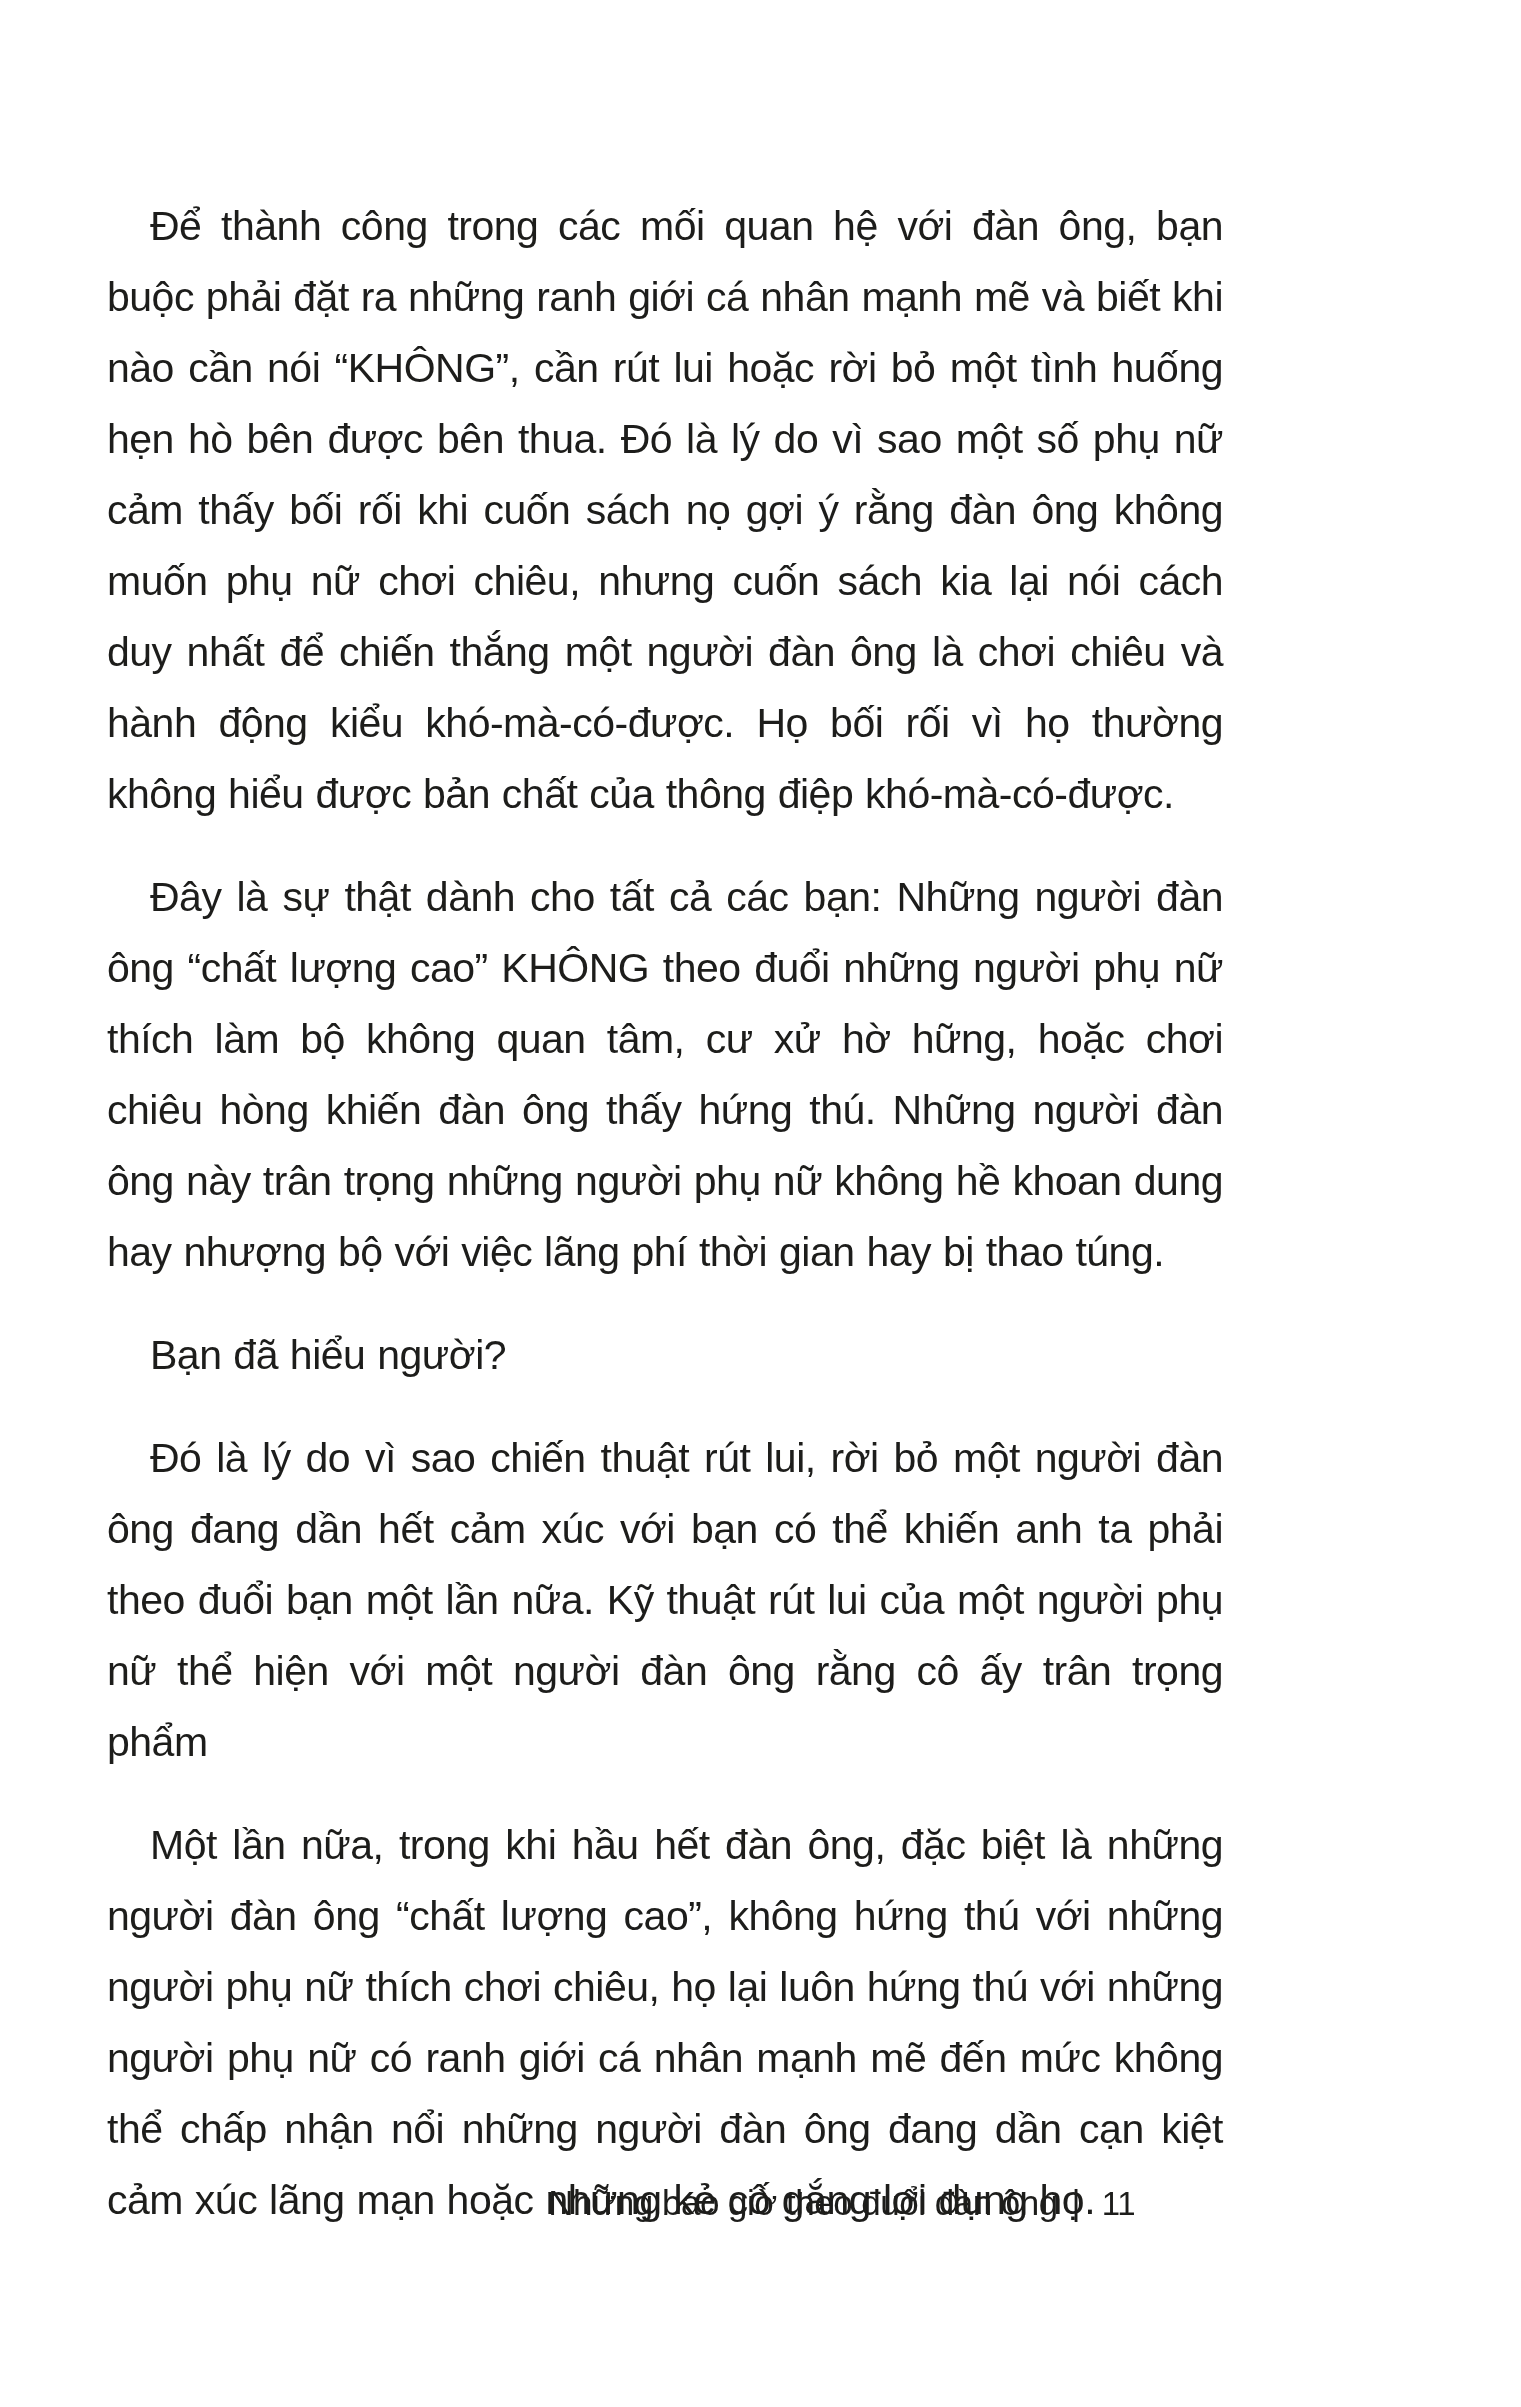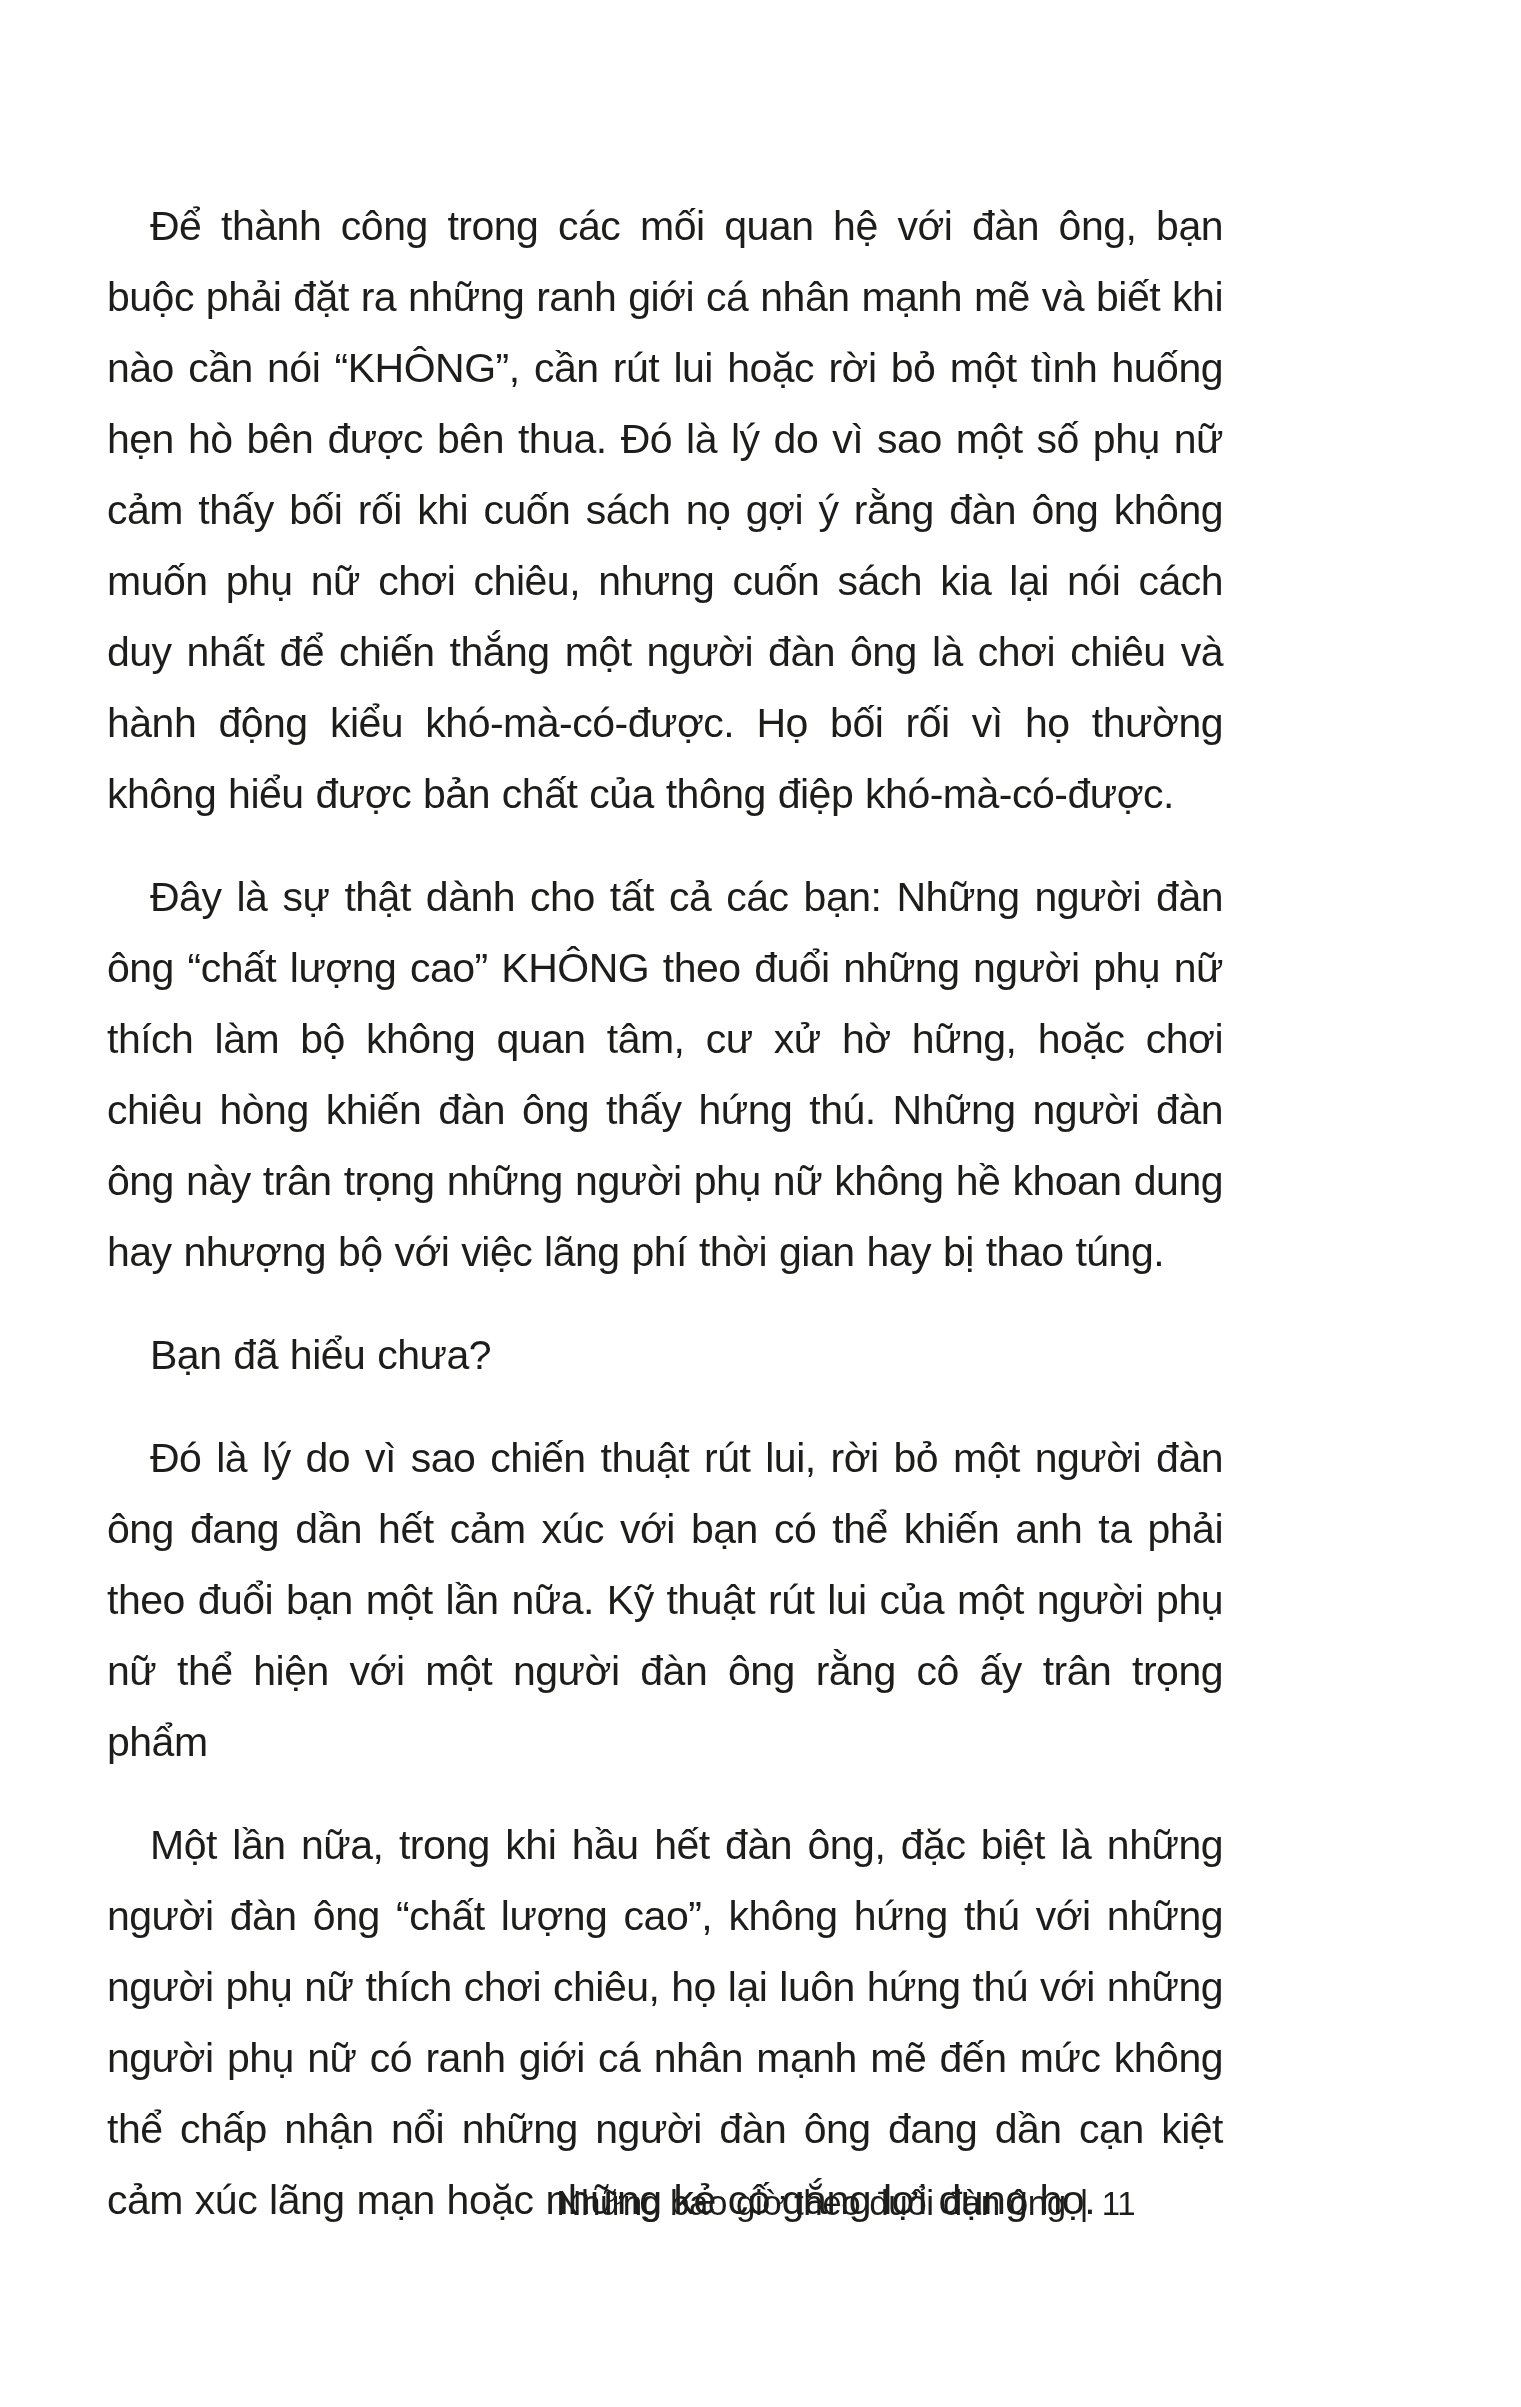--- a/index.html
+++ b/index.html
@@ -43,32 +43,33 @@
     letter-spacing: -0.5px;
     color: #1d1d1b;
     white-space: nowrap;
   }
   .page-footer .sep {
     margin: 0 13.7px;
     color: #1d1d1b;
   }
   .page-footer .page-number {
     font-size: 33px;
+    margin-left: 8px;
   }
 </style>
 </head>
 <body>
 
 <div class="page">
 
   <p class="body-paragraph">Để thành công trong các mối quan hệ với đàn ông, bạn buộc phải đặt ra những ranh giới cá nhân mạnh mẽ và biết khi nào cần nói “KHÔNG”, cần rút lui hoặc rời bỏ một tình huống hẹn hò bên được bên thua. Đó là lý do vì sao một số phụ nữ cảm thấy bối rối khi cuốn sách nọ gợi ý rằng đàn ông không muốn phụ nữ chơi chiêu, nhưng cuốn sách kia lại nói cách duy nhất để chiến thắng một người đàn ông là chơi chiêu và hành động kiểu khó-mà-có-được. Họ bối rối vì họ thường không hiểu được bản chất của thông điệp khó-mà-có-được.</p>
 
   <p class="body-paragraph">Đây là sự thật dành cho tất cả các bạn: Những người đàn ông “chất lượng cao” KHÔNG theo đuổi những người phụ nữ thích làm bộ không quan tâm, cư xử hờ hững, hoặc chơi chiêu hòng khiến đàn ông thấy hứng thú. Những người đàn ông này trân trọng những người phụ nữ không hề khoan dung hay nhượng bộ với việc lãng phí thời gian hay bị thao túng.</p>
 
-  <p class="body-paragraph">Bạn đã hiểu chưa?</p>
+  <p class="body-paragraph">Bạn đã hiểu người?</p>
 
   <p class="body-paragraph">Đó là lý do vì sao chiến thuật rút lui, rời bỏ một người đàn ông đang dần hết cảm xúc với bạn có thể khiến anh ta phải theo đuổi bạn một lần nữa. Kỹ thuật rút lui của một người phụ nữ thể hiện với một người đàn ông rằng cô ấy trân trọng phẩm</p>
 
   <p class="body-paragraph">Một lần nữa, trong khi hầu hết đàn ông, đặc biệt là những người đàn ông “chất lượng cao”, không hứng thú với những người phụ nữ thích chơi chiêu, họ lại luôn hứng thú với những người phụ nữ có ranh giới cá nhân mạnh mẽ đến mức không thể chấp nhận nổi những người đàn ông đang dần cạn kiệt cảm xúc lãng mạn hoặc những kẻ cố gắng lợi dụng họ.</p>
 
   <div class="page-footer">
     <span class="running-title">Những bao giờ theo đuổi đàn ông</span><span class="sep">|</span><span class="page-number">11</span>
   </div>
 
 </div>

